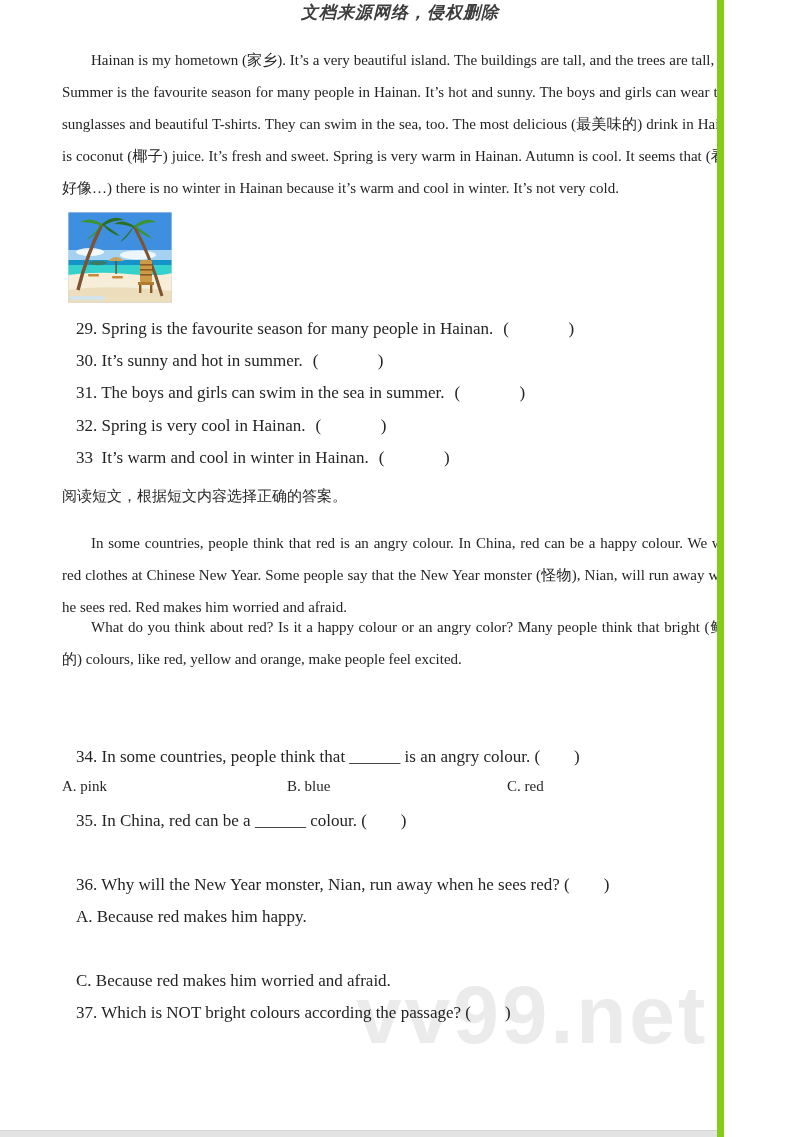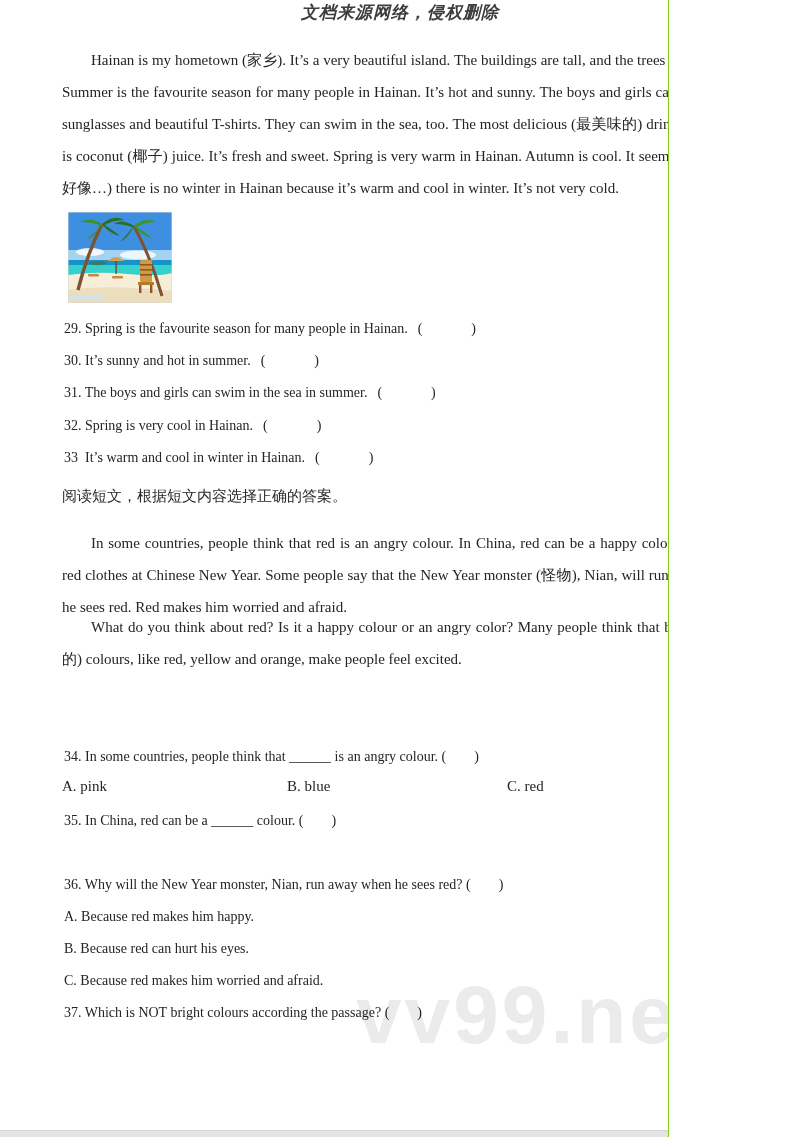--- a/index.html
+++ b/index.html
@@ -1,33 +1,33 @@
 <!DOCTYPE html>
 <html><head>
 <meta charset="utf-8">
 <style>
   * { margin:0; padding:0; box-sizing:border-box; }
   html,body { background:#ffffff; }
   .page {
-    position:relative; width:669px; height:1137px; overflow:hidden;
+    position:relative; width:724px; height:1137px; overflow:hidden;
     background:#ffffff; font-family:"Liberation Serif","DejaVu Serif",serif;
-    color:#242424; border-right:1px solid #84cc16;
+    color:#242424; border-right:7px solid #84cc16;
   }
   .doc-header {
     position:absolute; top:1px; left:0; width:800px; text-align:center;
     font-size:17px; font-weight:bold; font-style:italic; color:#3d3d3d;
     letter-spacing:1px;
   }
   .para {
     position:absolute; left:62px; width:679px; font-size:15px;
     line-height:32px; text-align:justify; color:#242424;
   }
   .indent { text-indent:29px; }
   .qline {
-    position:absolute; left:64px; width:700px; font-size:14px;
+    position:absolute; left:76px; width:700px; font-size:17px;
     line-height:22px; color:#242424; white-space:nowrap; z-index:2;
   }
   .bracket { margin-left:10px; }
   .instruction {
     position:absolute; left:62px; width:700px; font-size:15px; color:#2a2a2a;
     font-family:"Liberation Serif","DejaVu Serif",serif;
   }
   .opts { position:absolute; left:62px; width:700px; height:22px; font-size:15px; z-index:2; }
   .opt-a { position:absolute; left:0; white-space:nowrap; }
   .opt-b { position:absolute; left:225px; white-space:nowrap; }
@@ -122,21 +122,20 @@
   <div class="opts" style="top:778px;">
     <span class="opt-a">A. pink</span>
     <span class="opt-b">B. blue</span>
     <span class="opt-c">C. red</span>
   </div>
 
   <div class="qline" style="top:810px;">35. In China, red can be a ______ colour. (&nbsp;&nbsp;&nbsp;&nbsp;&nbsp;&nbsp;&nbsp;&nbsp;)</div>
 
   <div class="qline" style="top:874px;">36. Why will the New Year monster, Nian, run away when he sees red? (&nbsp;&nbsp;&nbsp;&nbsp;&nbsp;&nbsp;&nbsp;&nbsp;)</div>
   <div class="qline" style="top:906px;">A. Because red makes him happy.</div>
-  <div class="qline" style="top:938px;">B. Because red can hurt his eyes.</div>
   <div class="qline" style="top:970px;">C. Because red makes him worried and afraid.</div>
 
   <div class="qline" style="top:1002px;">37. Which is NOT bright colours according the passage? (&nbsp;&nbsp;&nbsp;&nbsp;&nbsp;&nbsp;&nbsp;&nbsp;)</div>
 
   <div class="watermark">vv99.net</div>
 
   <div class="bottom-edge"></div>
 </div>
 
 </body></html>

